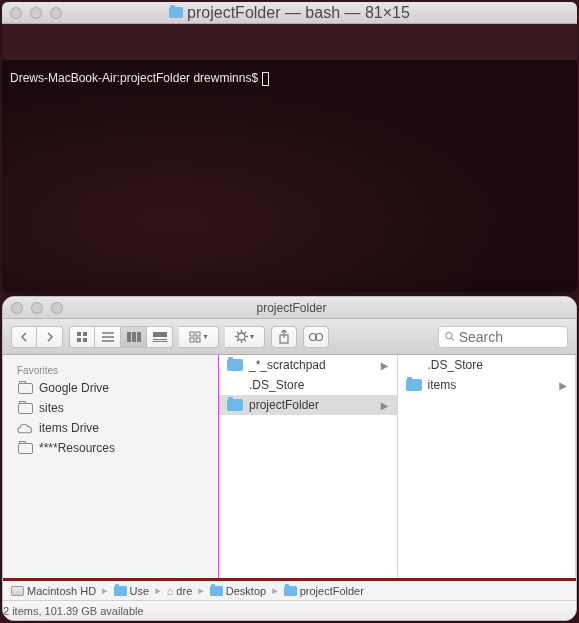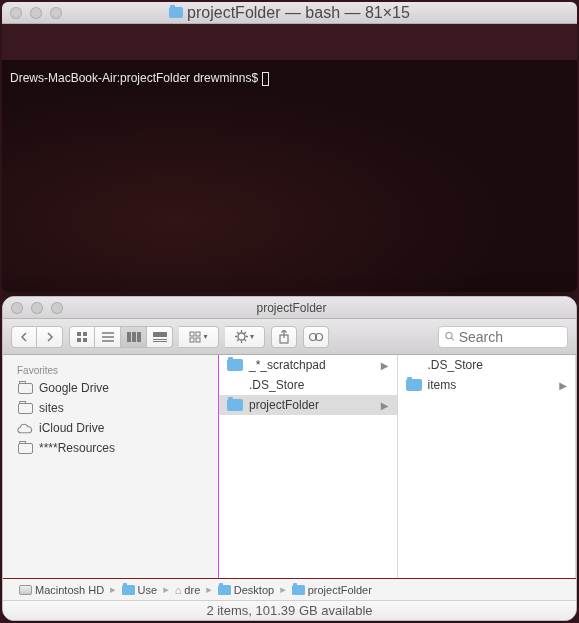--- a/index.html
+++ b/index.html
@@ -41,29 +41,29 @@
 
 .columns { flex: 1; display: flex; }
 .col { flex: 1; border-right: 1px solid #d8d8d8; overflow: hidden; }
 .col-item { display: flex; align-items: center; gap: 6px; padding: 3px 8px; font-size: 12px; color: #3a3a3a; cursor: pointer; position: relative; }
 .col-item.selected { background: #dcdcdc; }
 .col-item .arrow { margin-left: auto; color: #8a8a8a; font-size: 10px; }
 .mini-folder { width: 16px; height: 12px; background: #6fb8e8; border-radius: 2px; position: relative; flex-shrink: 0; }
 .mini-folder::before { content:''; position:absolute; top:-2px; left:1px; width:5px; height:2px; background:#6fb8e8; border-radius:1px 1px 0 0; }
 .no-icon { width: 16px; flex-shrink: 0; }
 
-.pathbar { height: 22px; background: #f4f4f4; border-top: 1px solid #7f1d1d; display: flex; align-items: center; padding: 0 16px; font-size: 11px; color: #4a4a4a; gap: 4px; overflow: hidden; white-space: nowrap; }
+.pathbar { height: 22px; background: #f4f4f4; border-top: 3px solid #7f1d1d; display: flex; align-items: center; padding: 0 8px; font-size: 11px; color: #4a4a4a; gap: 4px; overflow: hidden; white-space: nowrap; }
 .pathbar .sep { color: #aaa; padding: 0 2px; }
 .pathbar .pb-item { display: flex; align-items: center; gap: 3px; }
 .mini-folder-sm { width: 13px; height: 10px; background: #6fb8e8; border-radius: 1.5px; position: relative; flex-shrink:0; }
 .mini-folder-sm::before { content:''; position:absolute; top:-2px; left:1px; width:4px; height:2px; background:#6fb8e8; border-radius:1px 1px 0 0; }
 .hdd-icon { width: 13px; height: 10px; background: linear-gradient(#eee,#ccc); border:0.5px solid #999; border-radius:2px; flex-shrink:0; }
 .home-icon-sm { font-size: 11px; color: #b88; }
 
-.statusbar { height: 20px; background: linear-gradient(#f8f8f8,#ececec); border-top: 1px solid #d0d0d0; display: flex; align-items: center; justify-content: center; font-size: 13px; color: #5a5a5a; }
+.statusbar { height: 20px; background: linear-gradient(#f8f8f8,#ececec); border-top: 1px solid #d0d0d0; display: flex; align-items: center; justify-content: flex-start; font-size: 11px; color: #5a5a5a; }
 
 svg { display: block; }
 </style>
 </head>
 <body>
 
 <div class="terminal-window">
   <div class="term-titlebar">
     <div class="traffic-lights">
       <div class="tl"></div>
@@ -203,21 +203,21 @@
               <span class="folder-outline"></span>
             </span>
             <span>sites</span>
           </div>
           <div class="sidebar-item">
             <span class="sb-icon">
               <svg width="17" height="12" viewBox="0 0 17 12">
                 <path d="M4 11 Q1 11 1 8 Q1 5.5 3.5 5.5 Q4 2 7.5 2 Q10.5 2 11.5 4.5 Q13 4 14.5 5.5 Q16 7 15.5 9 Q15 11 13 11 Z" fill="none" stroke="#8a8a8a" stroke-width="1.2"></path>
               </svg>
             </span>
-            <span>iCloud Drive</span>
+            <span>items Drive</span>
           </div>
           <div class="sidebar-item">
             <span class="sb-icon">
               <span class="folder-outline"></span>
             </span>
             <span>****Resources</span>
           </div>
         </div>
     </div>
     <div class="columns" id="columns">

